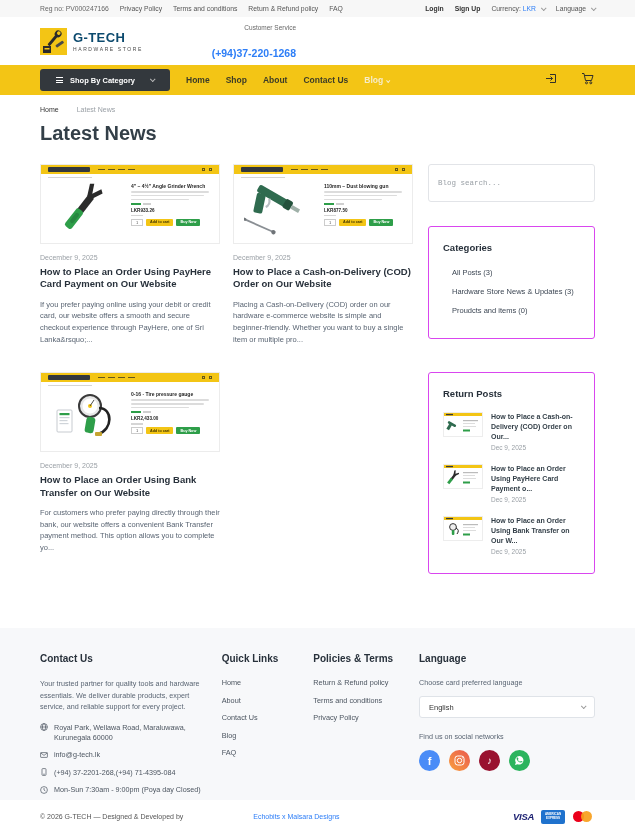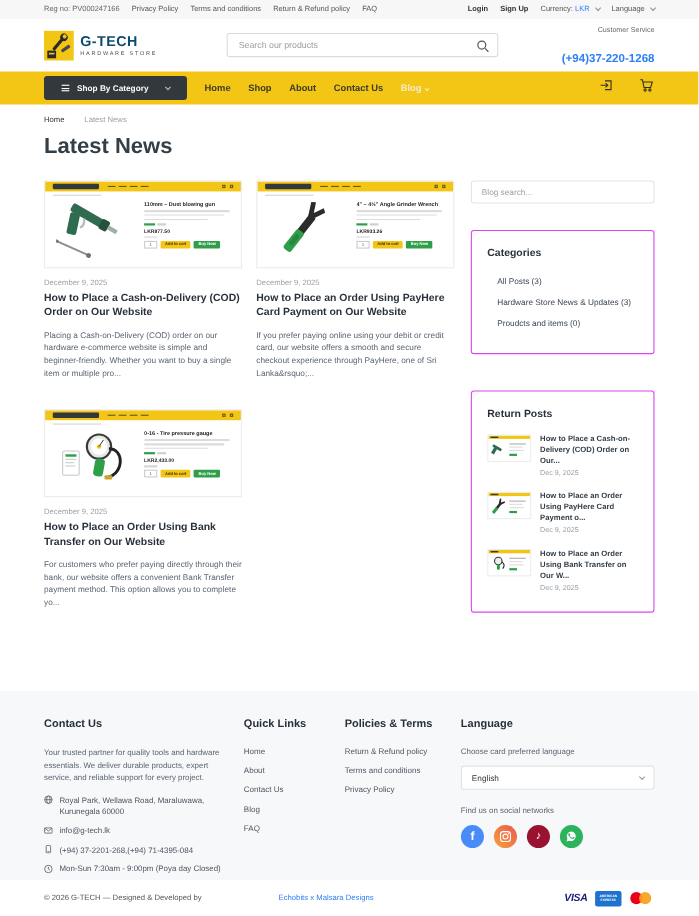--- a/index.html
+++ b/index.html
@@ -87,22 +87,22 @@
   .mini-qlabel { width:12px; height:1.3px; background:#d5d5d5; margin-top:2.5px; }
   .mini-btns { display:flex; gap:3px; margin-top:2.5px; align-items:center; }
   .mini-qty { width:12px; height:7px; border:0.6px solid #ccc; font-size:4px; color:#555;
     display:flex; align-items:center; justify-content:center; }
   .mini-btn { height:7px; border-radius:1px; font-size:3.7px; font-weight:700; color:#fff;
     display:flex; align-items:center; justify-content:center; padding:0 4px; white-space:nowrap; }
   .mini-btn.cart { background:#F3C515; color:#403400; }
   .mini-btn.buy { background:#2E9E49; }
   
   .sidebar { width:167px; }
-  .blog-search input { width:100%; height:21px; border:1px solid #e2e4e8; border-radius:3px;
-    font-size:7.5px; padding:0 9px; color:#333; outline:none; font-family:Liberation Sans, sans-serif; }
+  .blog-search input { width:100%; height:38px; border:1px solid #e2e4e8; border-radius:3px;
+    font-size:7.5px; padding:0 9px; color:#333; outline:none; font-family:Liberation Mono, monospace; }
   .blog-search input::placeholder { color:#9aa0a6; }
   .side-box { border:1px solid #d946ef; border-radius:3px; padding:15px 14px 18px; margin-top:24px; }
   .side-box.latest { margin-top:33px; }
   .side-title { font-size:9.5px; font-weight:700; color:#28313B; }
   .cat-list { margin-top:10px; }
   .cat-link { display:block; font-size:7.5px; color:#3d4754; padding:4.5px 0 4.5px 9px;
     cursor:pointer; line-height:1.35; text-decoration:none; }
   .latest-item { display:flex; gap:8px; margin-top:13px; cursor:pointer; }
   .thumb { width:40px; height:25px; border:1px solid #ededed; flex-shrink:0; background:#fff; }
   .latest-title { font-size:7px; font-weight:700; color:#333F48; line-height:1.4; }
@@ -182,29 +182,20 @@
           <circle cx="13" cy="3" r="1.8" fill="#F3C515"></circle>
         </g>
         <rect x="15" y="15" width="9" height="3" rx="1" transform="rotate(-35 19 16)" fill="#4a4a4a"></rect>
       </svg>
     </span>
     <span class="logo-text">
       <div class="t">G-TECH</div>
       <div class="s">HARDWARE STORE</div>
     </span>
   </div>
-  <div class="search-wrap">
-    <input type="text" placeholder="Search our products" style="">
-    <span class="search-icon">
-      <svg width="12" height="12" viewBox="0 0 12 12" fill="none" stroke="#555" stroke-width="1.1">
-        <circle cx="5" cy="5" r="3.6"></circle>
-          <line x1="8" y1="8" x2="11" y2="11"></line>
-      </svg>
-    </span>
-  </div>
   <div class="cs">
     <div class="l">Customer Service</div>
     <div class="p">(+94)37-220-1268</div>
   </div>
 </div>
 
 <div class="navbar">
   <div class="catbtn">
     <span class="burger">
         <i></i>
@@ -244,20 +235,75 @@
 <div class="main">
   <div class="breadcrumb">
     <span class="b-home">Home</span>
     <span class="b-cur">Latest News</span>
   </div>
   <h1 class="page-title">Latest News</h1>
 
   <div class="content">
 
     <div class="posts">
+
+      <div class="post-card">
+        <div class="post-image">
+          <div class="mini">
+            <div class="mini-nav">
+              <span class="mini-pill"></span>
+              <span class="mini-dots">
+                  <i></i>
+                  <i></i>
+                  <i></i>
+                  <i></i>
+                </span>
+              <span class="mini-right">
+                  <i></i>
+                  <i></i>
+                </span>
+            </div>
+            <div class="mini-crumb">
+                <i></i>
+              </div>
+            <div class="mini-body">
+              <div class="mini-photo">
+                <svg width="70" height="56" viewBox="0 0 70 56">
+                  <g transform="rotate(38 32 26)">
+                    <path d="M26 0 L30.5 9 L35 0 L38.5 2.5 L33 14 L28 14 L22.5 2.5 Z" fill="#2b2b2b"></path>
+                    <rect x="28" y="12" width="7" height="18" fill="#2b2b2b"></rect>
+                    <rect x="27.3" y="29" width="8.4" height="22" rx="2.5" fill="#2E9E49"></rect>
+                    <rect x="29.5" y="33" width="4" height="12" rx="2" fill="#278740"></rect>
+                  </g>
+                </svg>
+              </div>
+              <div class="mini-info">
+                <div class="mini-title">4" – 4½" Angle Grinder Wrench</div>
+                <div class="mini-line w1"></div>
+                  <div class="mini-line w2"></div>
+                  <div class="mini-line w3"></div>
+                <div class="mini-rating">
+                    <i></i>
+                    <i></i>
+                  </div>
+                <div class="mini-price">LKR933.26</div>
+                <div class="mini-qlabel"></div>
+                <div class="mini-btns">
+                  <span class="mini-qty">1</span>
+                  <span class="mini-btn cart">Add to cart</span>
+                  <span class="mini-btn buy">Buy Now</span>
+                </div>
+              </div>
+            </div>
+          </div>
+        </div>
+        <div class="post-date">December 9, 2025</div>
+        <h3 class="post-title">How to Place an Order Using PayHere Card Payment on Our Website</h3>
+        <p class="post-excerpt">If you prefer paying online using your debit or credit card, our website offers a smooth and secure checkout experience through PayHere, one of Sri Lanka&amp;rsquo;...</p>
+      </div>
 
       <div class="post-card">
         <div class="post-image">
           <div class="mini">
             <div class="mini-nav">
               <span class="mini-pill"></span>
               <span class="mini-dots">
                   <i></i>
                   <i></i>
                   <i></i>
@@ -304,75 +350,20 @@
                   <span class="mini-btn cart">Add to cart</span>
                   <span class="mini-btn buy">Buy Now</span>
                 </div>
               </div>
             </div>
           </div>
         </div>
         <div class="post-date">December 9, 2025</div>
         <h3 class="post-title">How to Place a Cash-on-Delivery (COD) Order on Our Website</h3>
         <p class="post-excerpt">Placing a Cash-on-Delivery (COD) order on our hardware e-commerce website is simple and beginner-friendly. Whether you want to buy a single item or multiple pro...</p>
-      </div>
-
-      <div class="post-card">
-        <div class="post-image">
-          <div class="mini">
-            <div class="mini-nav">
-              <span class="mini-pill"></span>
-              <span class="mini-dots">
-                  <i></i>
-                  <i></i>
-                  <i></i>
-                  <i></i>
-                </span>
-              <span class="mini-right">
-                  <i></i>
-                  <i></i>
-                </span>
-            </div>
-            <div class="mini-crumb">
-                <i></i>
-              </div>
-            <div class="mini-body">
-              <div class="mini-photo">
-                <svg width="70" height="56" viewBox="0 0 70 56">
-                  <g transform="rotate(38 32 26)">
-                    <path d="M26 0 L30.5 9 L35 0 L38.5 2.5 L33 14 L28 14 L22.5 2.5 Z" fill="#2b2b2b"></path>
-                    <rect x="28" y="12" width="7" height="18" fill="#2b2b2b"></rect>
-                    <rect x="27.3" y="29" width="8.4" height="22" rx="2.5" fill="#2E9E49"></rect>
-                    <rect x="29.5" y="33" width="4" height="12" rx="2" fill="#278740"></rect>
-                  </g>
-                </svg>
-              </div>
-              <div class="mini-info">
-                <div class="mini-title">4" – 4½" Angle Grinder Wrench</div>
-                <div class="mini-line w1"></div>
-                  <div class="mini-line w2"></div>
-                  <div class="mini-line w3"></div>
-                <div class="mini-rating">
-                    <i></i>
-                    <i></i>
-                  </div>
-                <div class="mini-price">LKR933.26</div>
-                <div class="mini-qlabel"></div>
-                <div class="mini-btns">
-                  <span class="mini-qty">1</span>
-                  <span class="mini-btn cart">Add to cart</span>
-                  <span class="mini-btn buy">Buy Now</span>
-                </div>
-              </div>
-            </div>
-          </div>
-        </div>
-        <div class="post-date">December 9, 2025</div>
-        <h3 class="post-title">How to Place an Order Using PayHere Card Payment on Our Website</h3>
-        <p class="post-excerpt">If you prefer paying online using your debit or credit card, our website offers a smooth and secure checkout experience through PayHere, one of Sri Lanka&amp;rsquo;...</p>
       </div>
 
       <div class="post-card">
         <div class="post-image">
           <div class="mini">
             <div class="mini-nav">
               <span class="mini-pill"></span>
               <span class="mini-dots">
                   <i></i>
                   <i></i>

